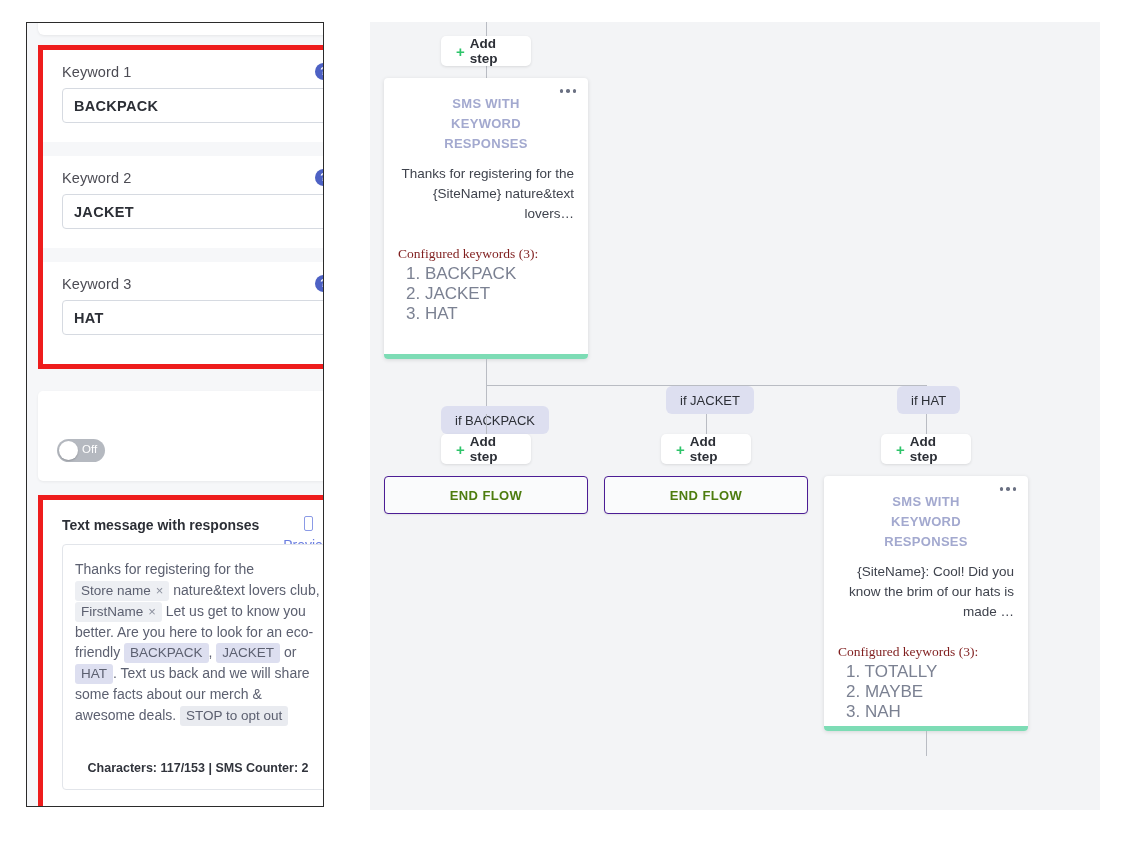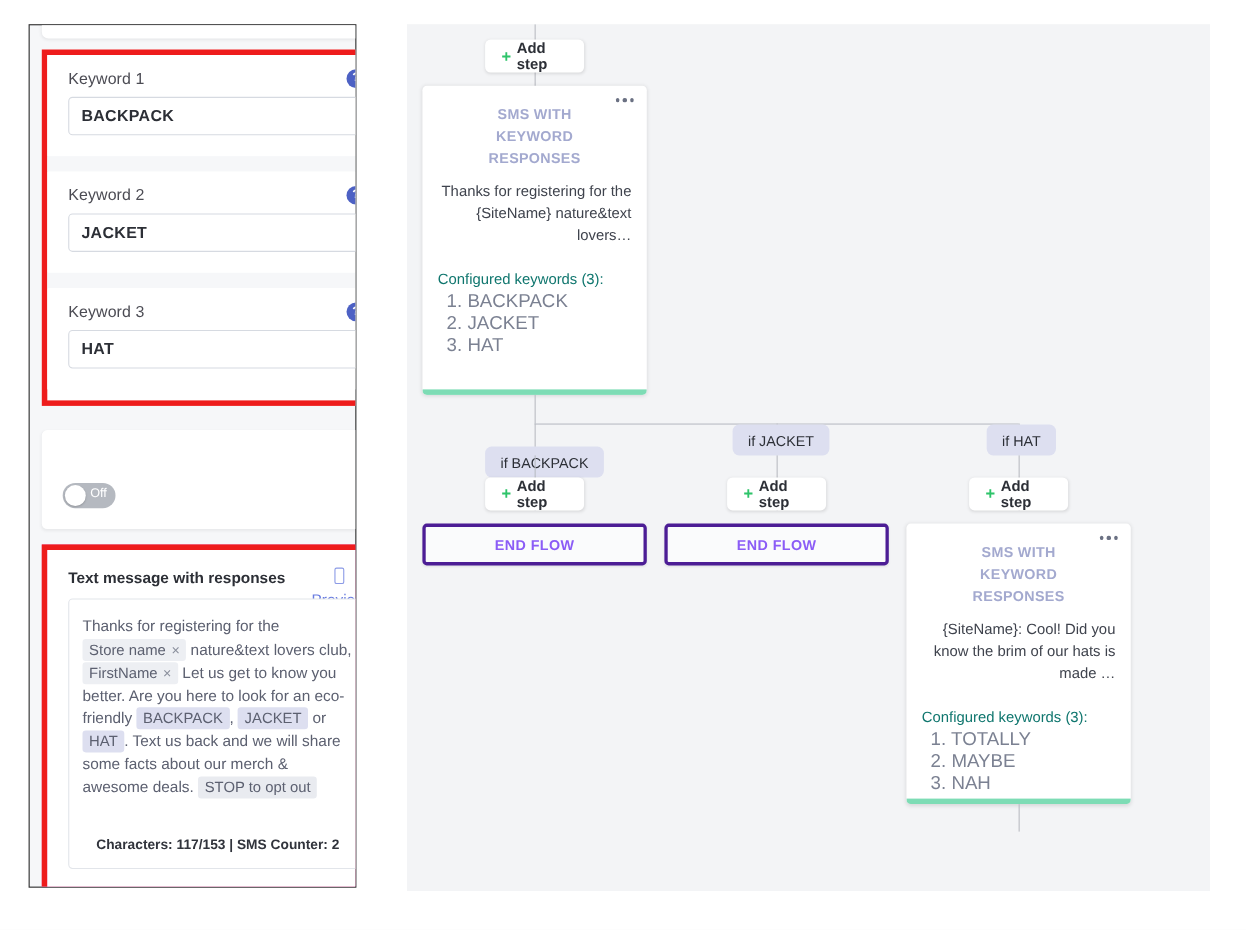--- a/index.html
+++ b/index.html
@@ -156,21 +156,21 @@
 
   
   #message-highlight {
     position: absolute;
     left: 11px;
     top: 472px;
     width: 318px;
     height: 318px;
     border: 5px solid #ee1c1c;
     box-sizing: border-box;
-    background: #ec4899;
+    background: #0369a1;
   }
   #message-card {
     position: absolute;
     left: 0;
     top: 0;
     width: 308px;
     height: 308px;
     background: #ffffff;
     box-sizing: border-box;
   }
@@ -343,22 +343,23 @@
   .sms-text {
     margin: 10px 14px 0 14px;
     text-align: right;
     font-size: 13.5px;
     color: #3f434d;
     line-height: 20px;
   }
   .sms-kw-head {
     margin: 20px 0 0 14px;
     font-size: 13.5px;
-    color: #0f766e;
+    color: #7f1d1d;
     line-height: 20px;
+    font-family: Liberation Serif, serif;
   }
   .sms-kw-item {
     margin-left: 22px;
     font-size: 17px;
     color: #7b8192;
     line-height: 20px;
   }
 
   .branch-chip {
     position: absolute;
@@ -371,29 +372,29 @@
     font-size: 13px;
     color: #2c2f36;
     padding: 0 14px;
     box-sizing: border-box;
   }
 
   .end-flow {
     position: absolute;
     height: 38px;
     background: #fafbfc;
-    border: 3px solid #4c1d95;
+    border: 1px solid #4c1d95;
     border-radius: 4px;
     box-shadow: 0 1px 2px rgba(0,0,0,0.07);
     display: flex;
     align-items: center;
     justify-content: center;
     font-size: 13px;
     font-weight: bold;
-    color: #8b5cf6;
+    color: #4d7c0f;
     letter-spacing: .4px;
     box-sizing: border-box;
   }
 </style>
 </head>
 <body>
 
 <div id="root">
 
   <div id="left-panel">

